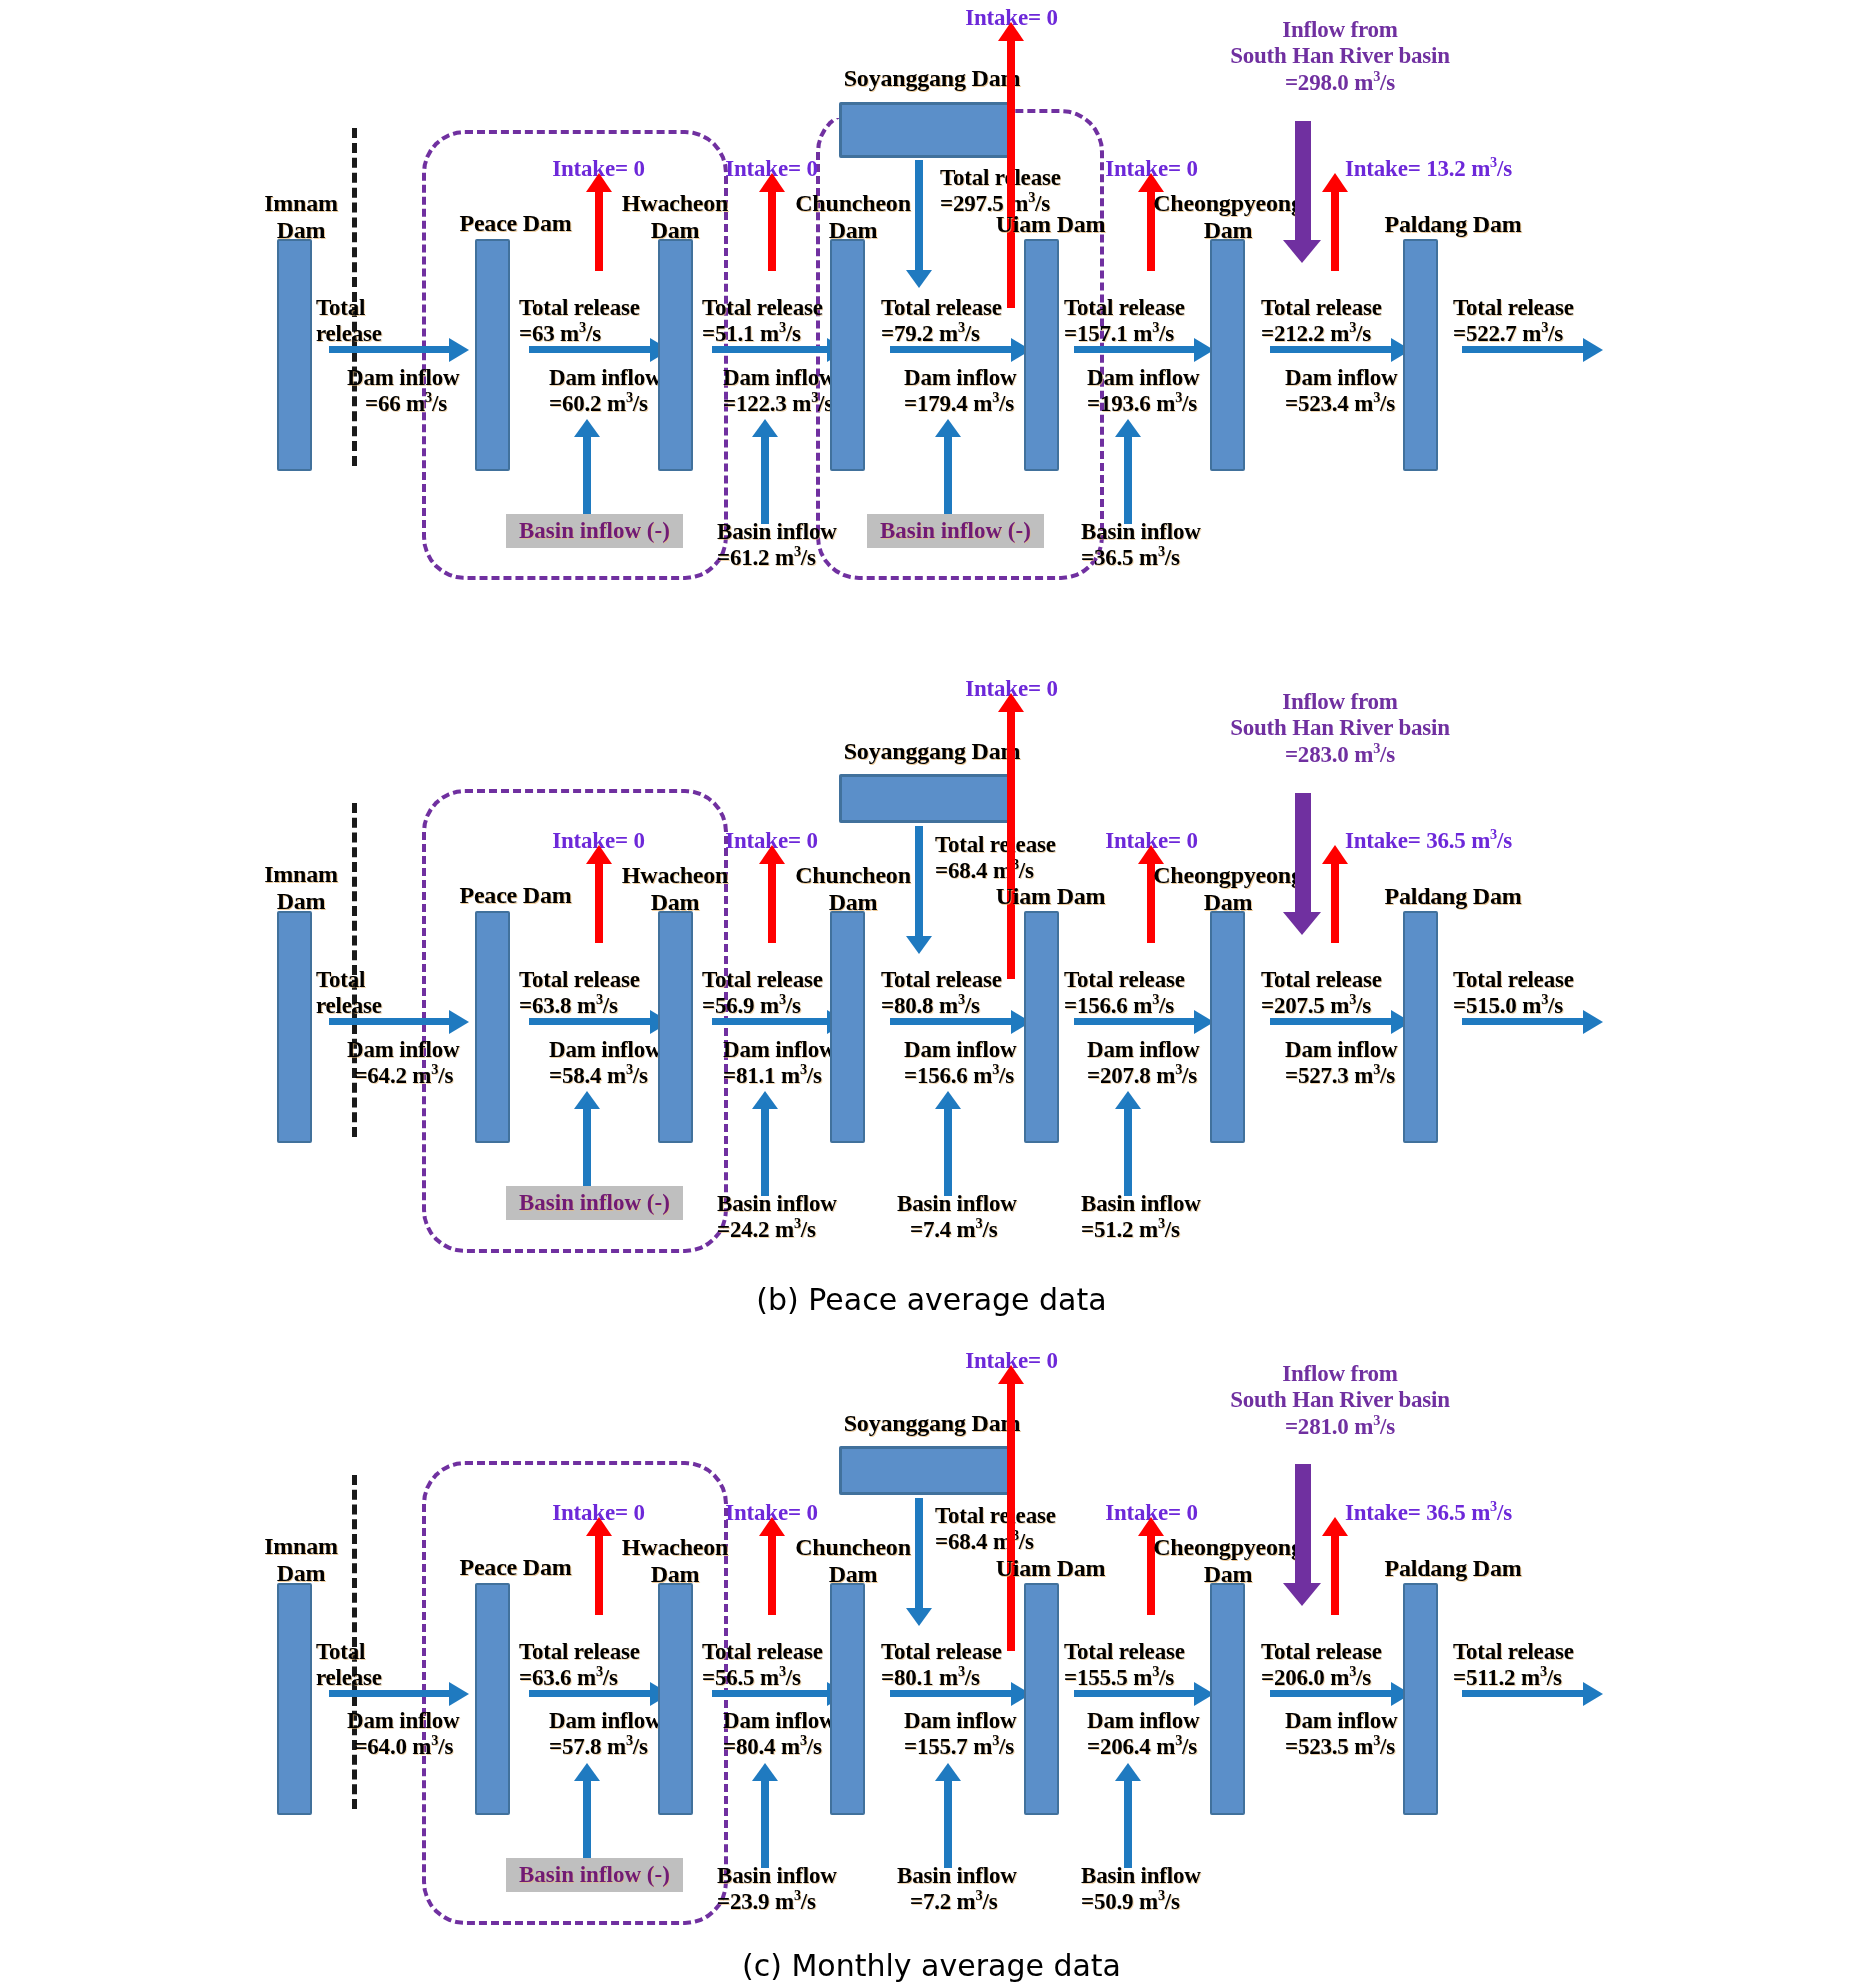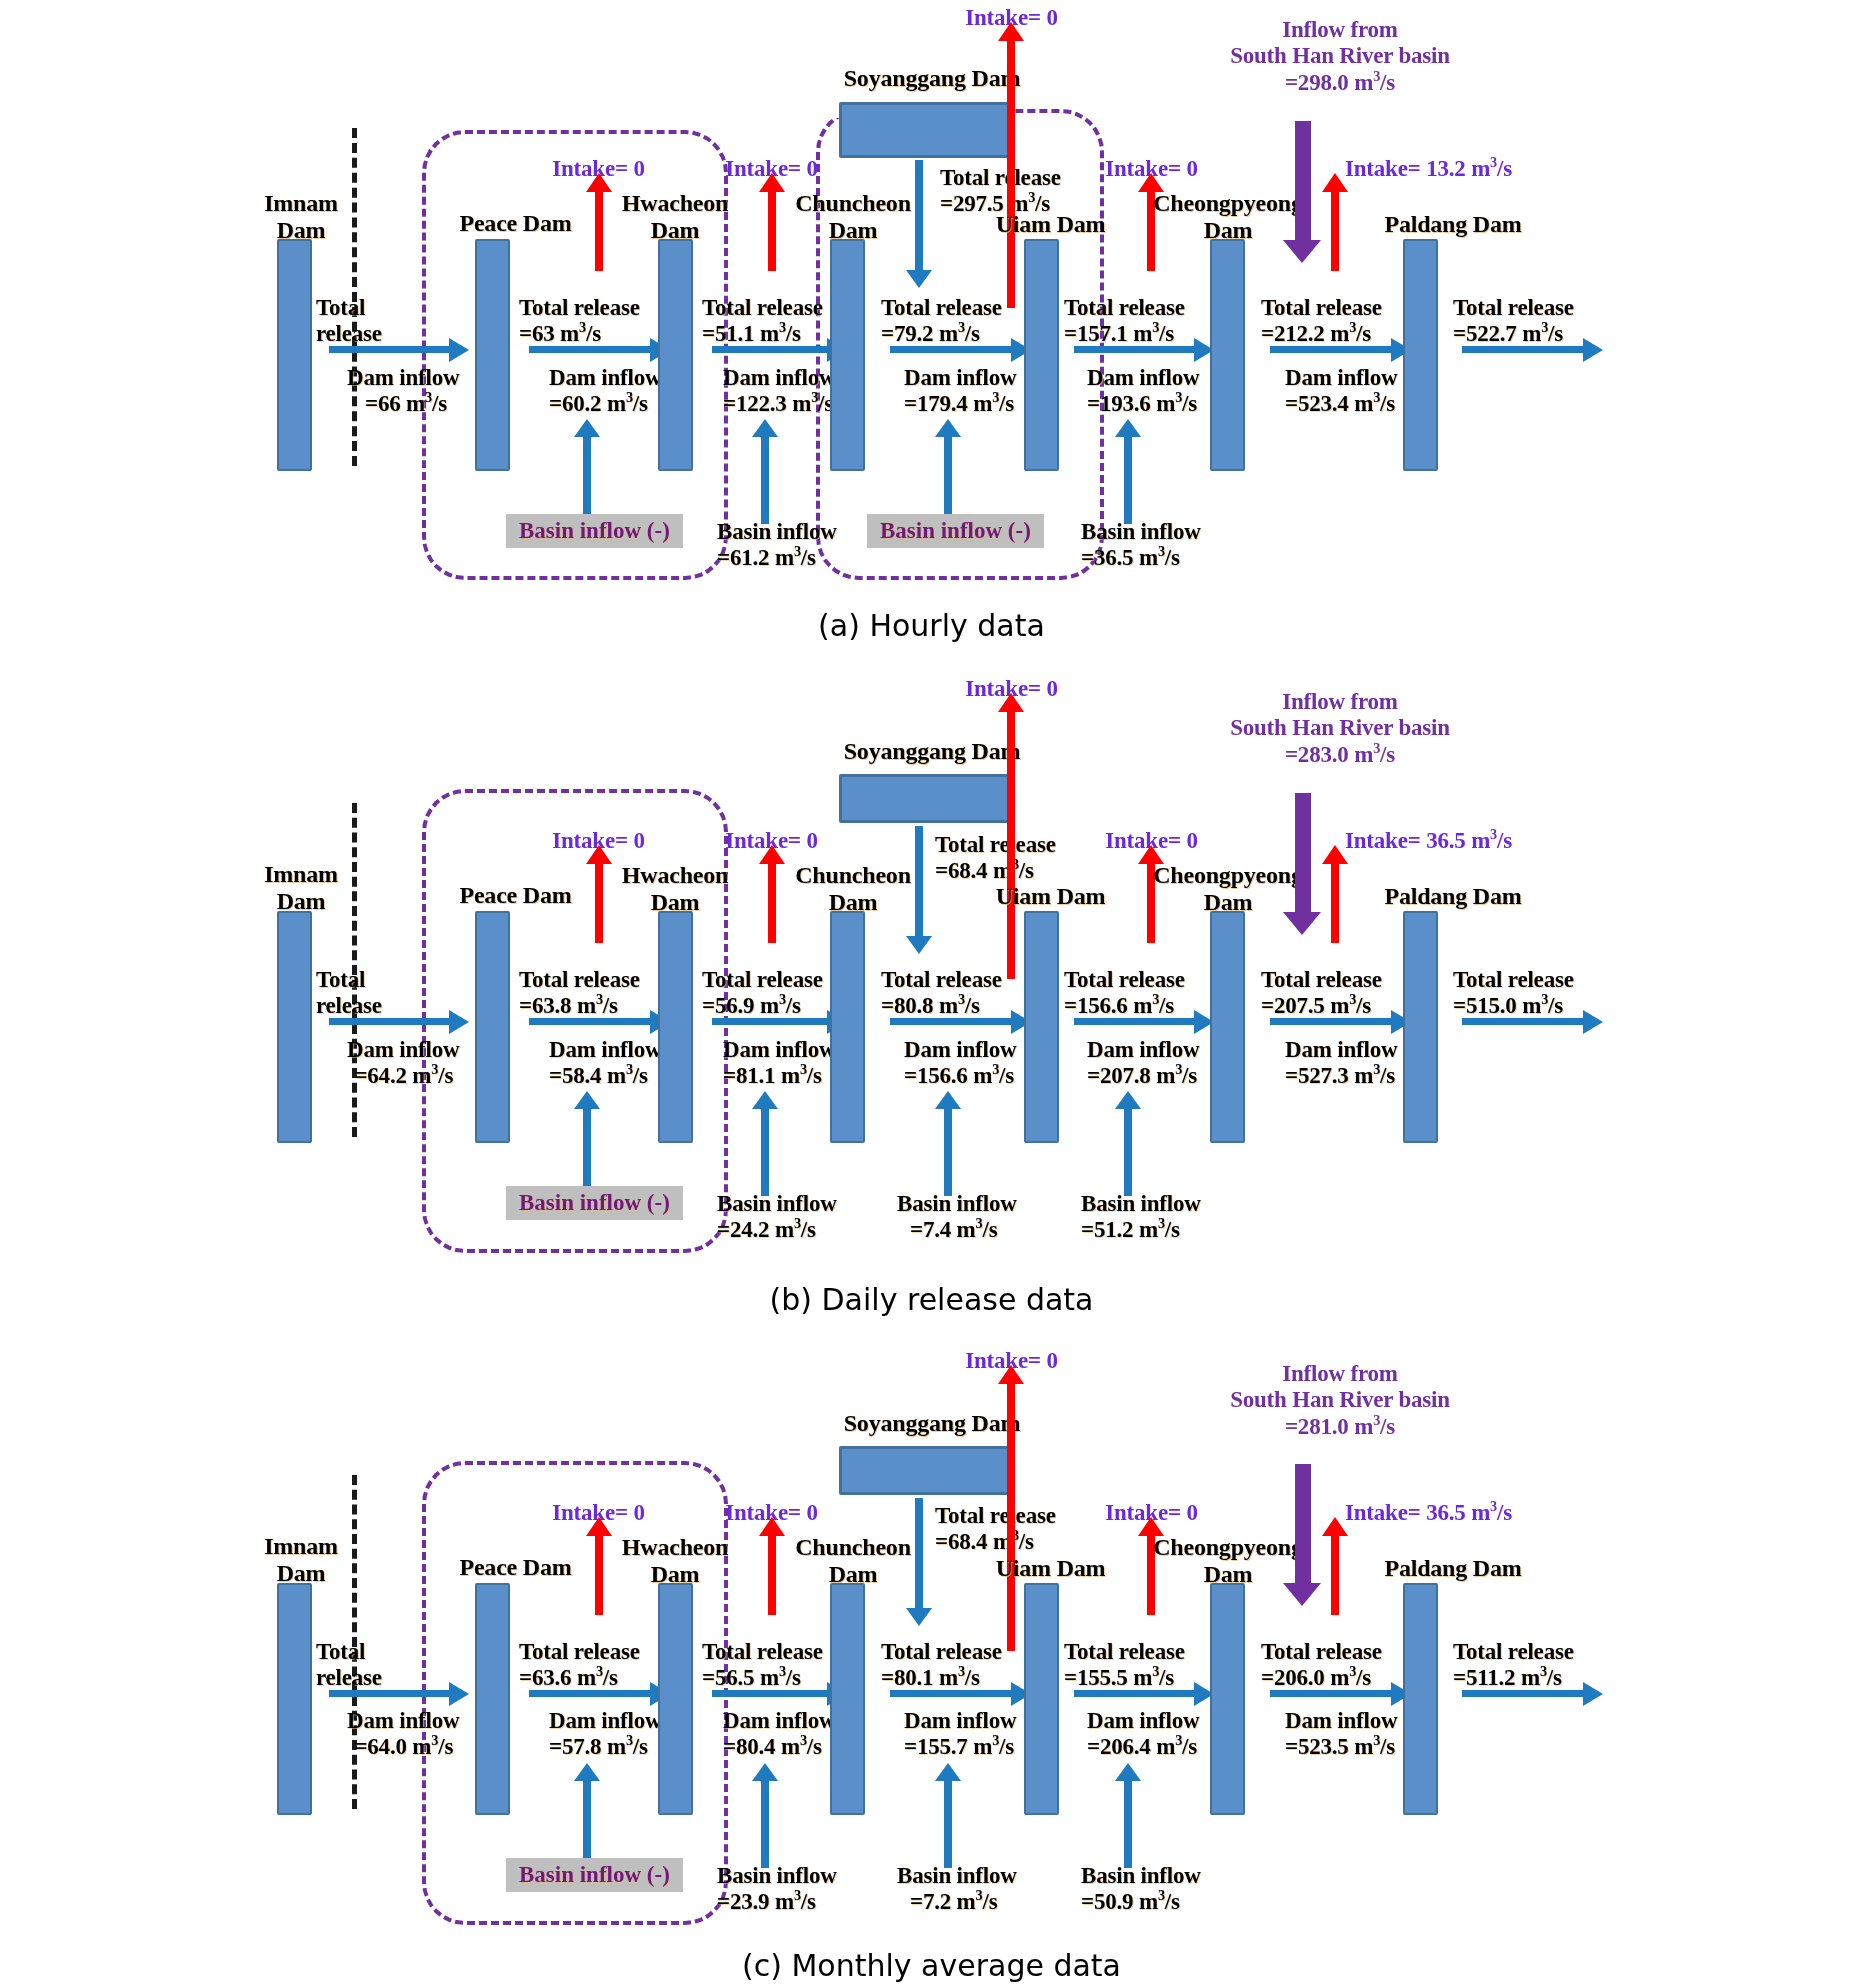--- a/index.html
+++ b/index.html
@@ -257,21 +257,20 @@
       <div class="arrow-purple" style="left:1295px;top:121px;height:121px;"></div>
 
       <div class="lbl intake-lbl" style="left:1280px;top:156px;width:297px;">Intake= 13.2 m<sup>3</sup>/s</div>
       <div class="arrow-red" style="left:1331px;top:190px;height:81px;"></div>
       <div class="lbl dam-name" style="left:1365px;top:211px;width:176px;">Paldang  Dam</div>
       <div class="dam-bar" style="left:1403px;top:239px;width:35px;height:232px;"></div>
 
       <div class="lbl flow-lbl" style="left:1453px;top:295px;">Total release<br>=522.7 m<sup>3</sup>/s</div>
       <div class="arrow-h" style="left:1462px;top:346px;width:122px;"></div>
 
-      <div class="caption" style="top:608px;">(a) Hourly data</div>
     </div>
   </div>
 
   <div class="panel" style="top:659px;height:659px;">
     <div class="panel-inner">
 
       <div class="boundary" style="left:422px;top:130px;width:306px;height:464px;"></div>
 
       <div class="dashed-black" style="left:352px;top:144px;width:0;height:334px;"></div>
 
@@ -336,21 +335,21 @@
       <div class="lbl purple-lbl" style="left:1159px;top:30px;width:362px;">Inflow from<br>South Han River basin<br>=283.0 m<sup>3</sup>/s</div>
       <div class="arrow-purple" style="left:1295px;top:134px;height:121px;"></div>
 
       <div class="lbl intake-lbl" style="left:1280px;top:169px;width:297px;">Intake= 36.5 m<sup>3</sup>/s</div>
       <div class="arrow-red" style="left:1331px;top:203px;height:81px;"></div>
       <div class="lbl dam-name" style="left:1365px;top:224px;width:176px;">Paldang  Dam</div>
       <div class="dam-bar" style="left:1403px;top:252px;width:35px;height:232px;"></div>
       <div class="lbl flow-lbl" style="left:1453px;top:308px;">Total release<br>=515.0 m<sup>3</sup>/s</div>
       <div class="arrow-h" style="left:1462px;top:359px;width:122px;"></div>
 
-      <div class="caption" style="top:623px;">(b) Daily release data</div>
+      <div class="caption" style="top:623px;">(b) Peace average data</div>
     </div>
   </div>
 
   <div class="panel" style="top:1317px;height:670px;">
     <div class="panel-inner">
 
       <div class="boundary" style="left:422px;top:144px;width:306px;height:464px;"></div>
 
       <div class="dashed-black" style="left:352px;top:158px;width:0;height:334px;"></div>
 

